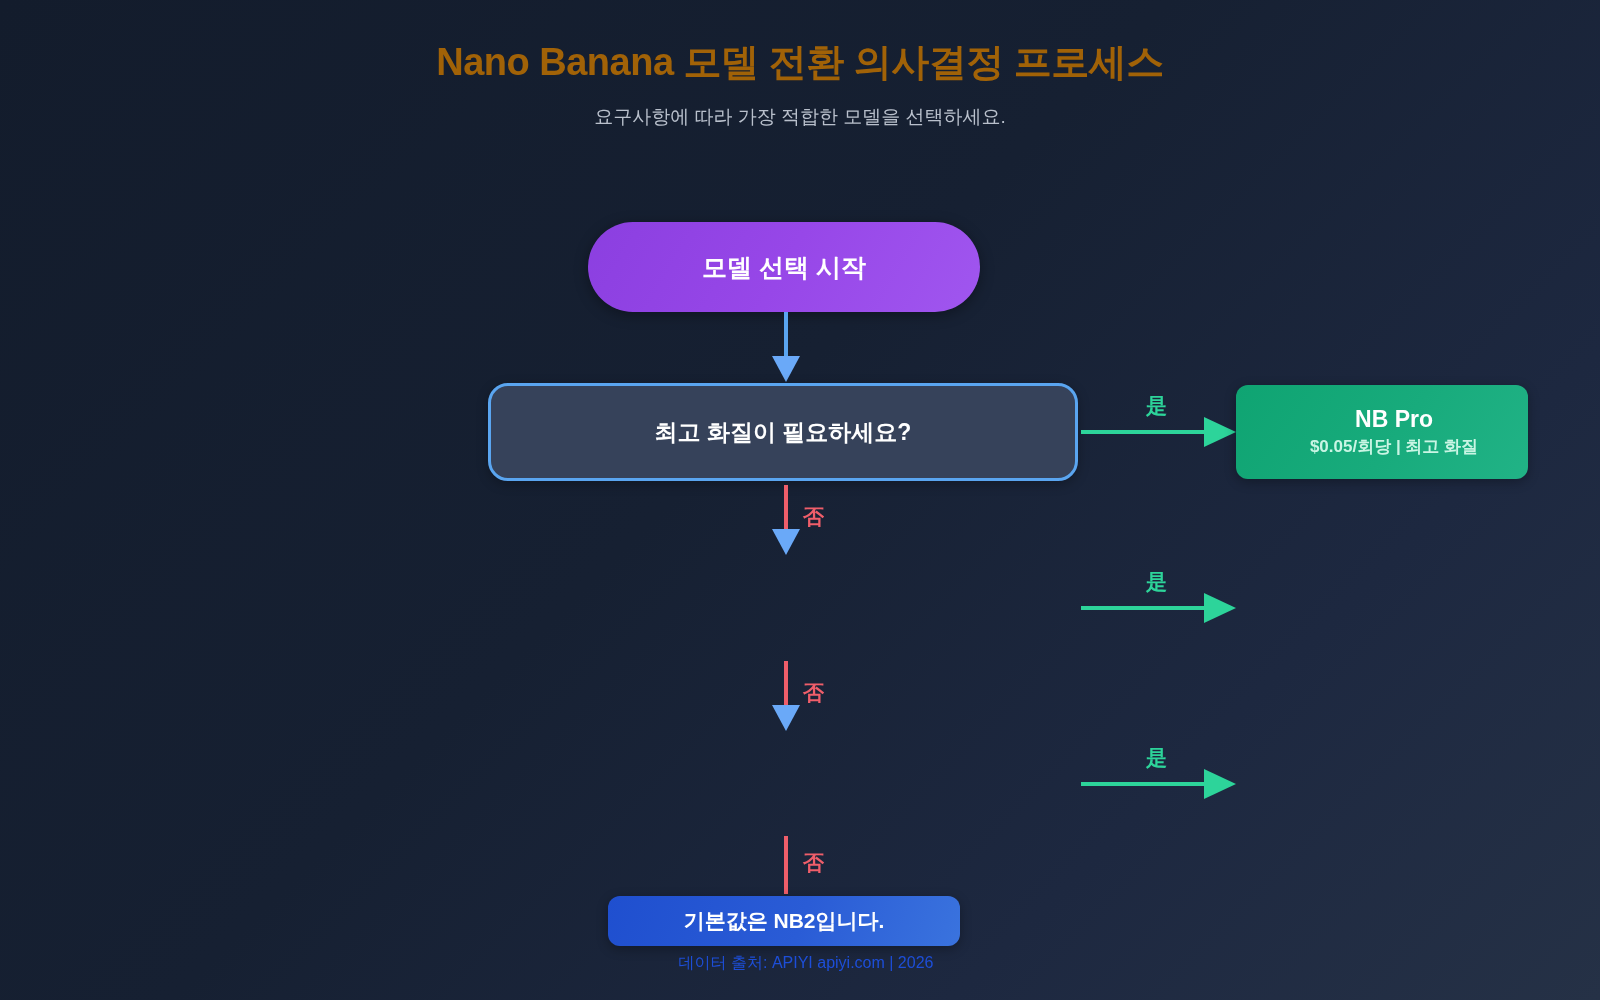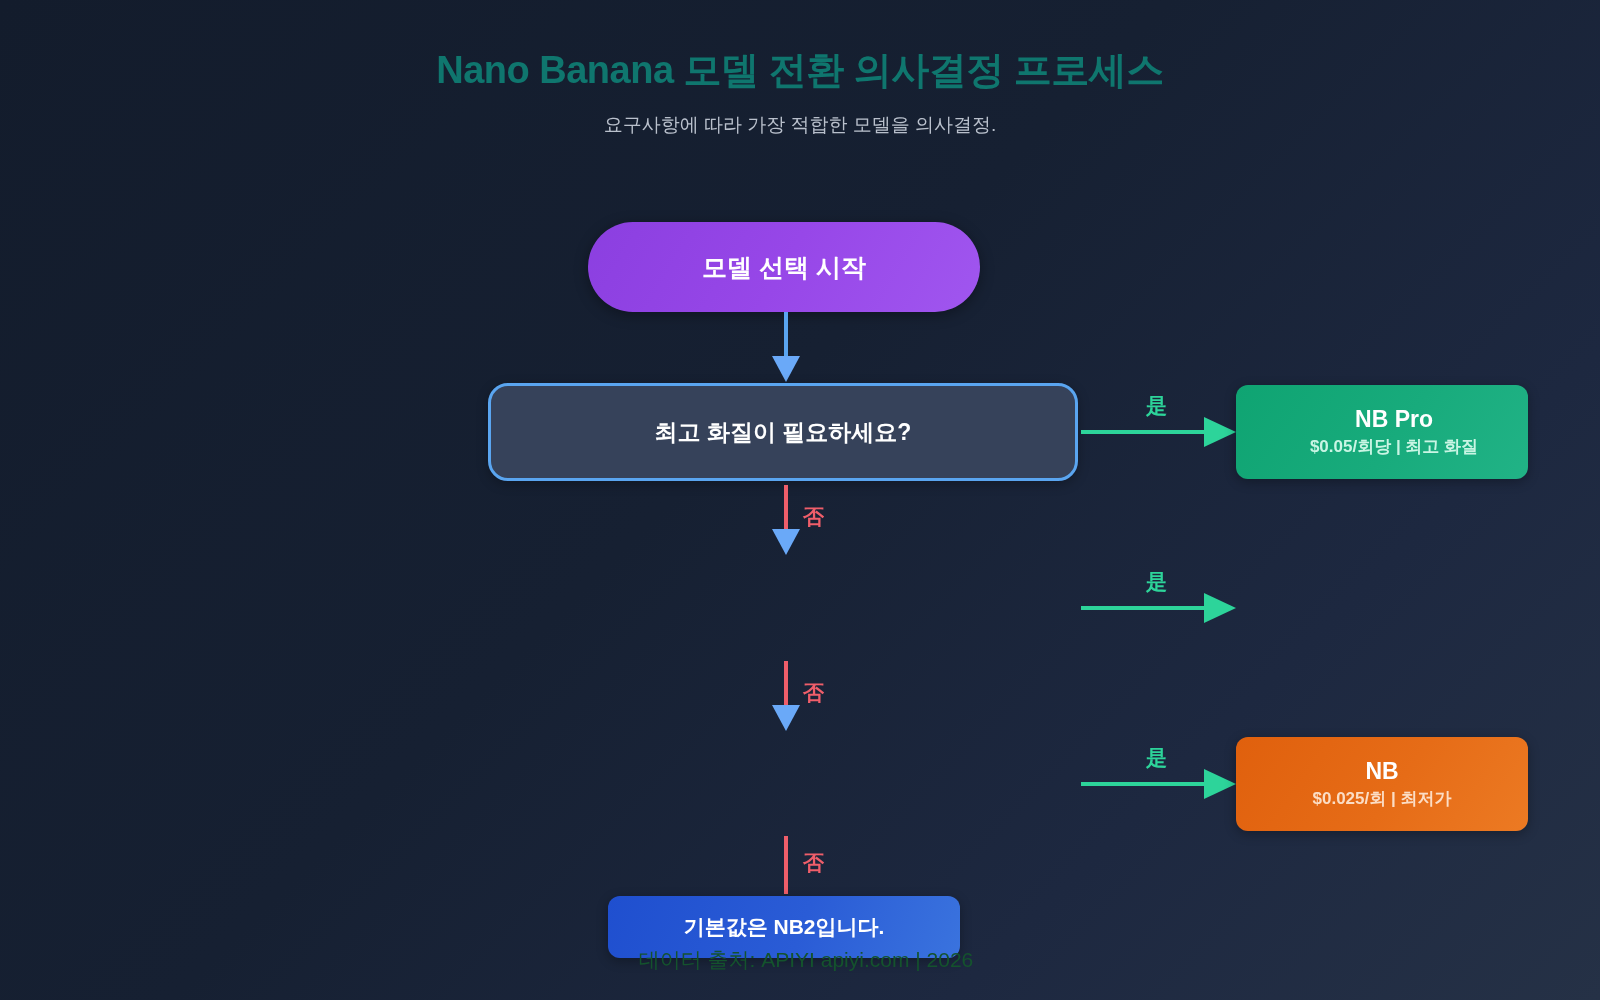--- a/index.html
+++ b/index.html
@@ -20,22 +20,22 @@
   .header {
     position: absolute;
     top: 0; left: 0; right: 0;
     text-align: center;
     padding-top: 32px;
   }
   .title {
     font-size: 38px;
     font-weight: bold;
     letter-spacing: -0.5px;
-    color: #0f766e;
-    margin: 16px;
+    color: #a16207;
+    margin: 8px;
     line-height: 1.2;
   }
   .subtitle {
     font-size: 19px;
     color: #b9c0cc;
     margin: 18px 0 0 0;
     font-weight: normal;
   }
 
   
@@ -126,21 +126,21 @@
     top: 697px;
     background: linear-gradient(125deg, #e0600d 0%, #e66c17 55%, #ec7a23 100%);
   }
   #result-2 .node-sub { color: #fbddc5; }
 
   
   .node-default {
     left: 608px;
     top: 856px;
     width: 352px;
-    height: 62px;
+    height: 50px;
     border-radius: 12px;
     background: linear-gradient(110deg, #1f4fcf 0%, #2a5cd6 55%, #3a73de 100%);
     box-shadow: 0 3px 12px rgba(0,0,0,0.3);
   }
   .node-default .node-title {
     font-size: 21px;
     font-weight: bold;
     color: #ffffff;
   }
 
@@ -193,31 +193,31 @@
     border-bottom: 15px solid transparent;
     border-left: 32px solid #2dd49a;
   }
 
   
   .footer {
     position: absolute;
     left: 0; right: 0;
     bottom: 26px;
     text-align: center;
-    font-size: 21px;
-    color: #14532d;
+    font-size: 16px;
+    color: #1d4ed8;
     margin-left: 12px;
   }
 </style>
 </head>
 <body>
 
 <div class="header">
   <h1 class="title">Nano Banana 모델 전환 의사결정 프로세스</h1>
-  <p class="subtitle">요구사항에 따라 가장 적합한 모델을 의사결정.</p>
+  <p class="subtitle">요구사항에 따라 가장 적합한 모델을 선택하세요.</p>
 </div>
 
 <div class="canvas">
 
   <div class="node node-start" id="node-start">
     <div class="node-title">모델 선택 시작</div>
   </div>
 
   <div class="conn conn-v blue" style="left:784px; top:272px; height:48px;">
     <div class="line"></div>
@@ -259,24 +259,20 @@
   </div>
   <div class="conn-label label-no" style="left:803px; top:639px;">否</div>
 
 
   <div class="conn conn-h" style="left:1081px; top:742px; width:125px;">
     <div class="line"></div>
     <div class="head"></div>
   </div>
   <div class="conn-label label-yes" style="left:1146px; top:704px;">是</div>
 
-  <div class="node node-result" id="result-2">
-    <div class="node-title">NB</div>
-    <div class="node-sub">$0.025/회 | 최저가</div>
-  </div>
 
   <div class="conn conn-v" style="left:784px; top:796px; height:58px;">
     <div class="line"></div>
   </div>
   <div class="conn-label label-no" style="left:803px; top:809px;">否</div>
 
   <div class="node node-default" id="node-default">
     <div class="node-title">기본값은 NB2입니다.</div>
   </div>
 

